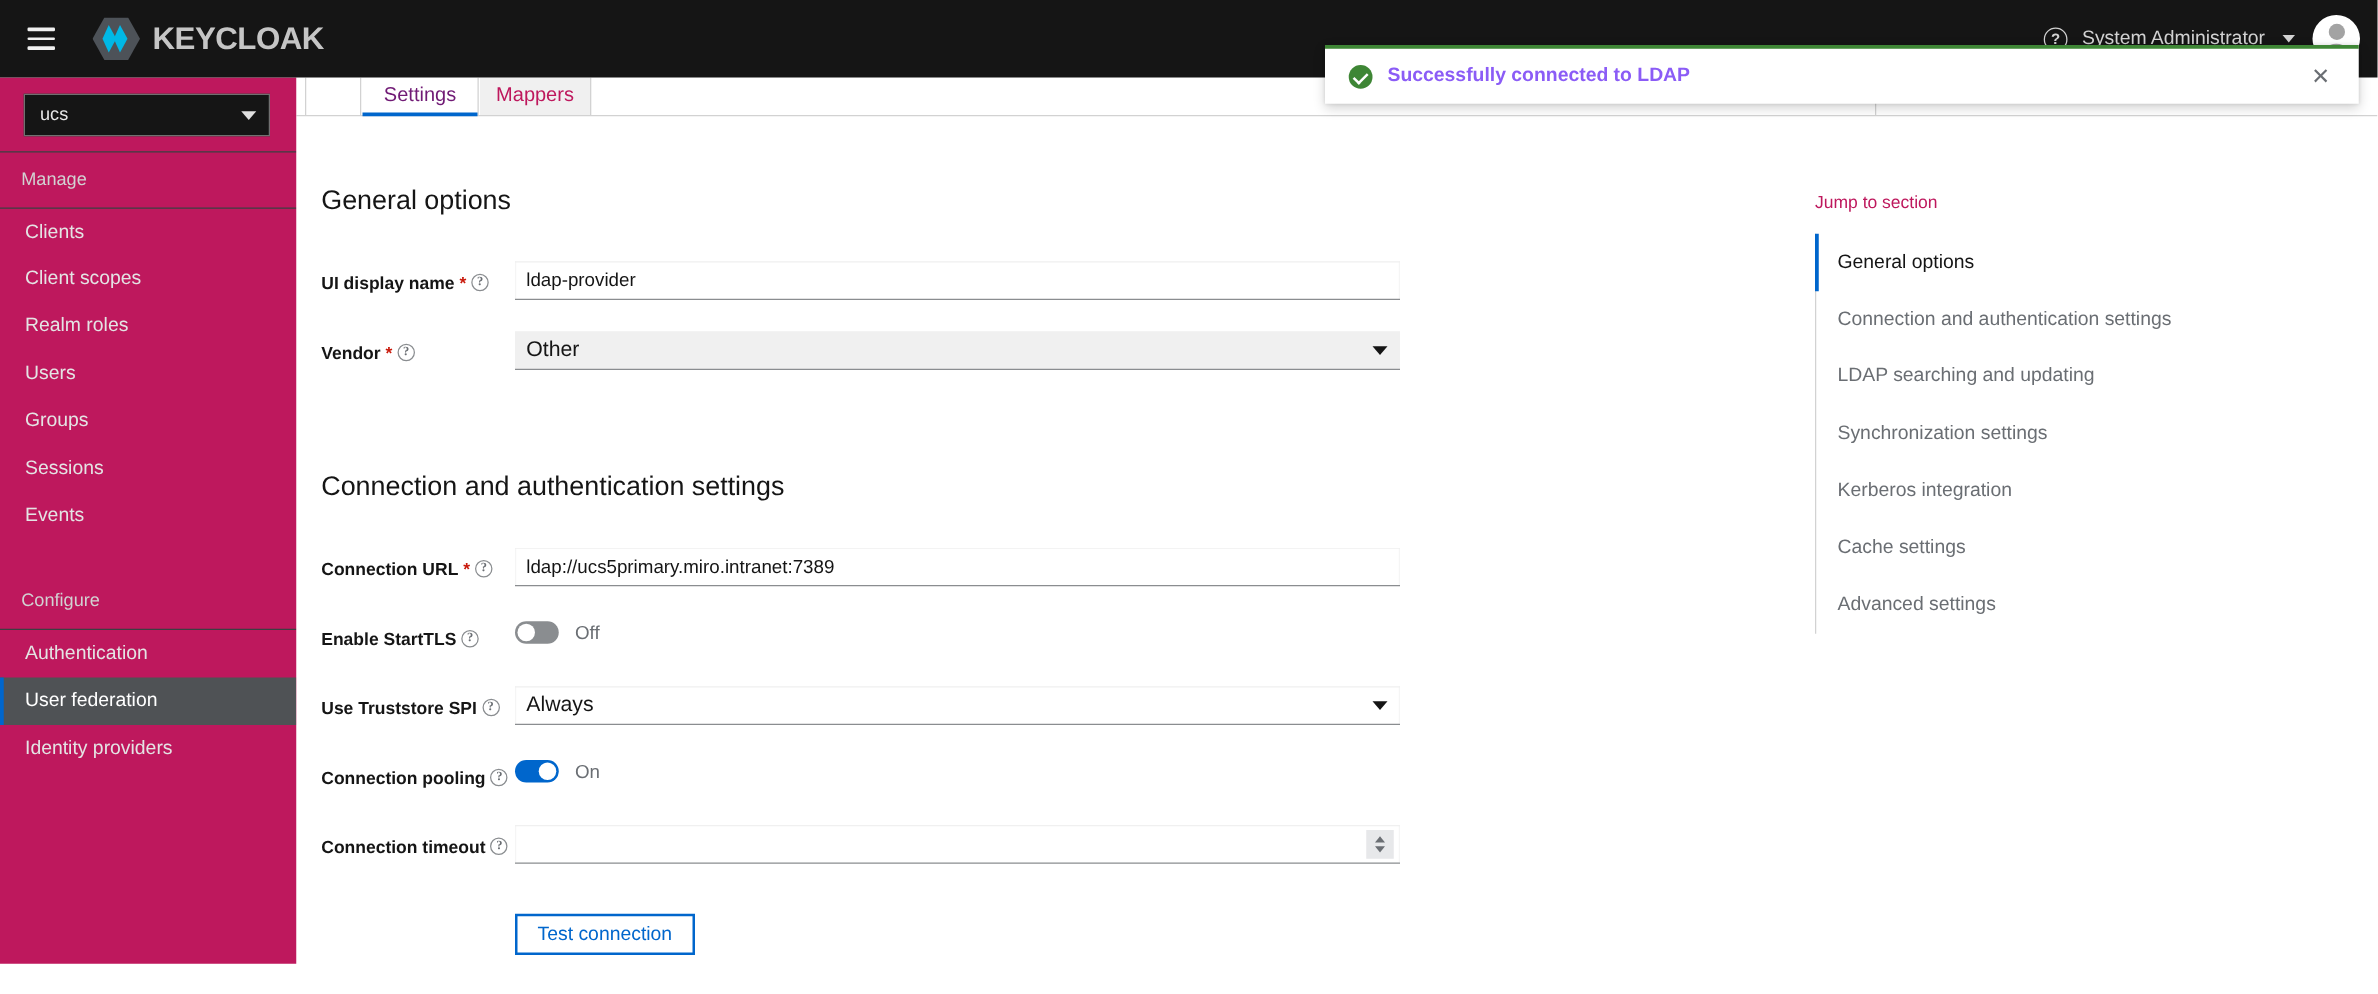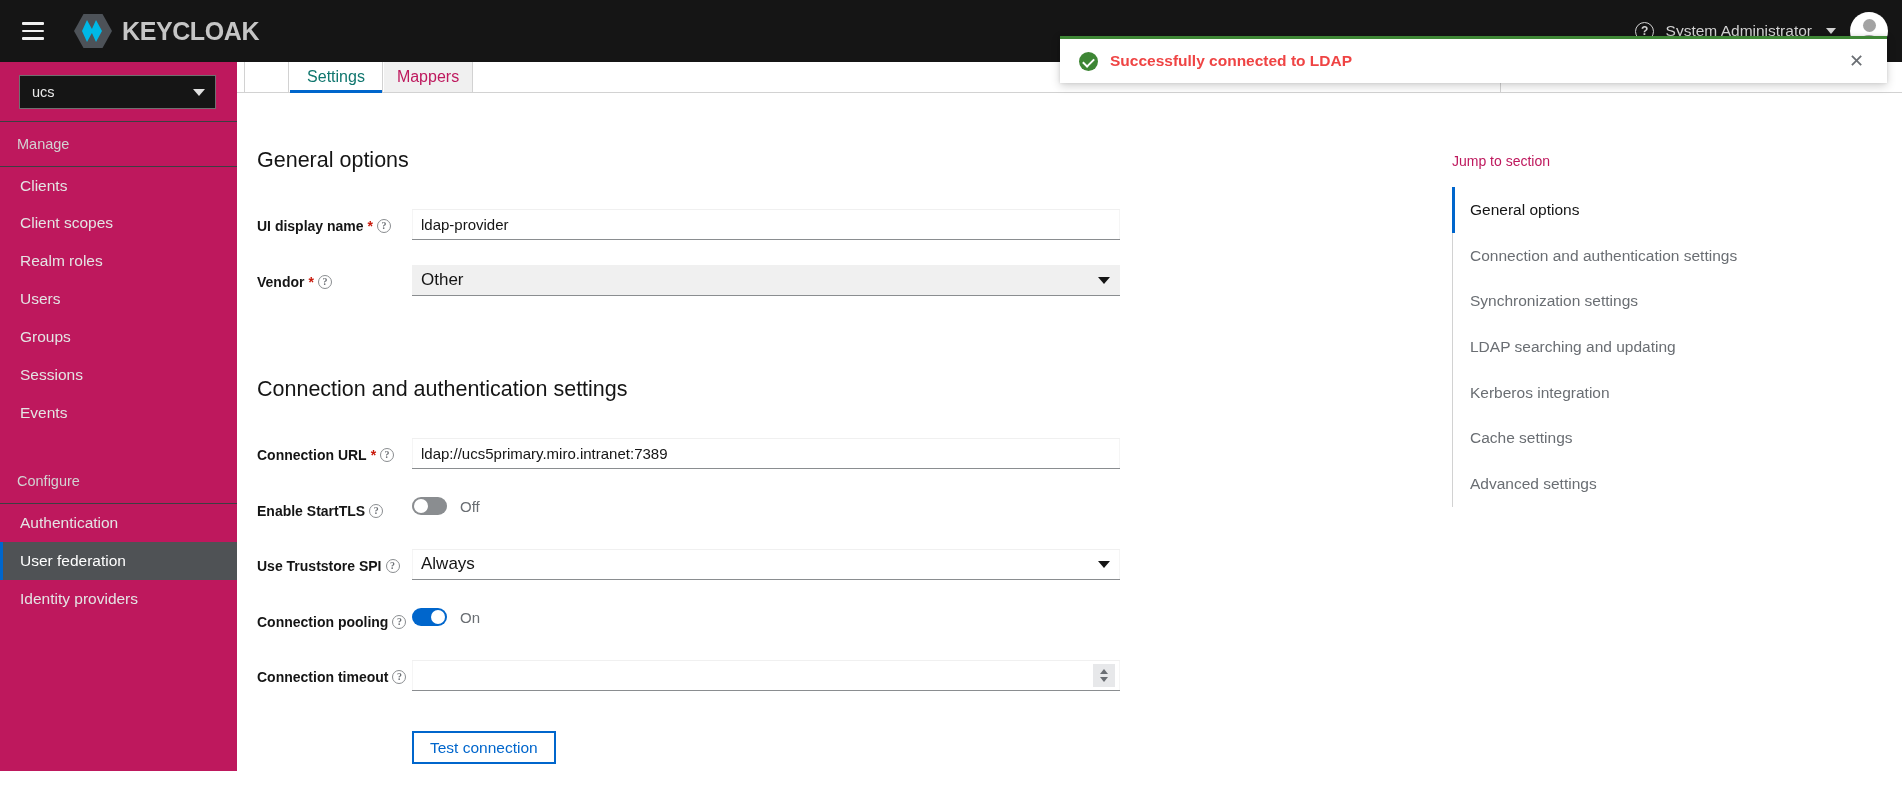--- a/index.html
+++ b/index.html
@@ -160,21 +160,21 @@
   }
   .tab {
     position: absolute; top: 0;
     height: 30px;
     display: flex; align-items: center; justify-content: center;
     font-size: 16px;
     cursor: pointer;
     padding: 0 18px;
   }
   .tab.active {
-    background: #ffffff; color: #0f766e;
+    background: #ffffff; color: #701a75;
     left: 53px; width: 93px;
     border-right: 1px solid #d2d2d2;
   }
   .tab.active::after {
     content: ""; position: absolute;
     bottom: -1px; left: 0; width: 100%; height: 3px;
     background: #0066cc;
   }
   .tab.inactive {
     background: #f0f0f0; color: #be185d;
@@ -368,21 +368,21 @@
   }
   .alert-icon::after {
     content: ""; position: absolute;
     left: 5.5px; top: 4px;
     width: 5px; height: 9px;
     border: solid #ffffff;
     border-width: 0 2px 2px 0;
     transform: rotate(45deg);
   }
   .alert-text {
-    font-size: 15.5px; color: #ef4444; flex: 1;
+    font-size: 15.5px; color: #8b5cf6; flex: 1;
     font-weight: bold;
   }
   .alert-close {
     font-size: 18px; color: #6a6e73;
     cursor: pointer; padding: 4px 6px;
     line-height: 1;
   }
 </style>
 </head>
 <body>
@@ -561,22 +561,22 @@
     </div>
 
     <button class="btn-secondary">Test connection</button>
   </section>
 
   <aside class="jump-panel">
     <div class="jump-title">Jump to section</div>
     <ul class="jump-list">
       <li class="jump-item active">General options</li>
       <li class="jump-item">Connection and authentication settings</li>
+      <li class="jump-item">LDAP searching and updating</li>
       <li class="jump-item">Synchronization settings</li>
-      <li class="jump-item">LDAP searching and updating</li>
       <li class="jump-item">Kerberos integration</li>
       <li class="jump-item">Cache settings</li>
       <li class="jump-item">Advanced settings</li>
     </ul>
   </aside>
 </main>
 
 <div class="alert">
   <span class="alert-icon"></span>
   <span class="alert-text">Successfully connected to LDAP</span>

